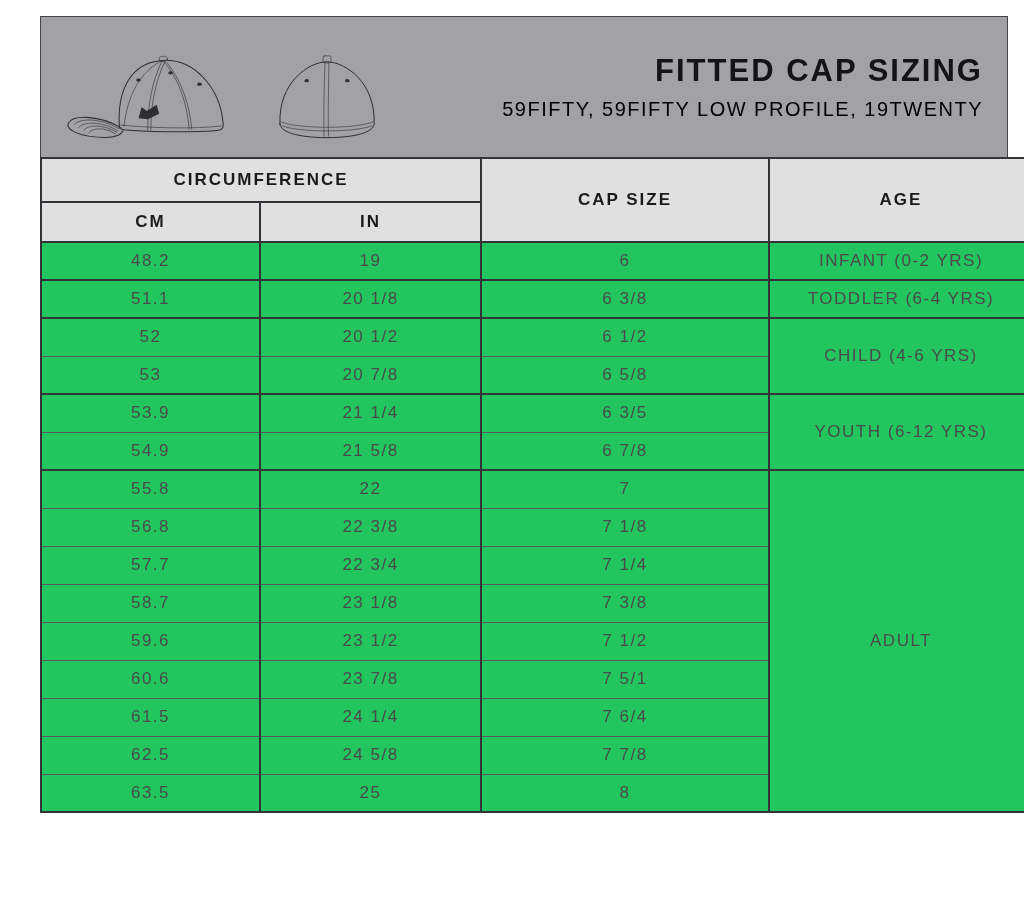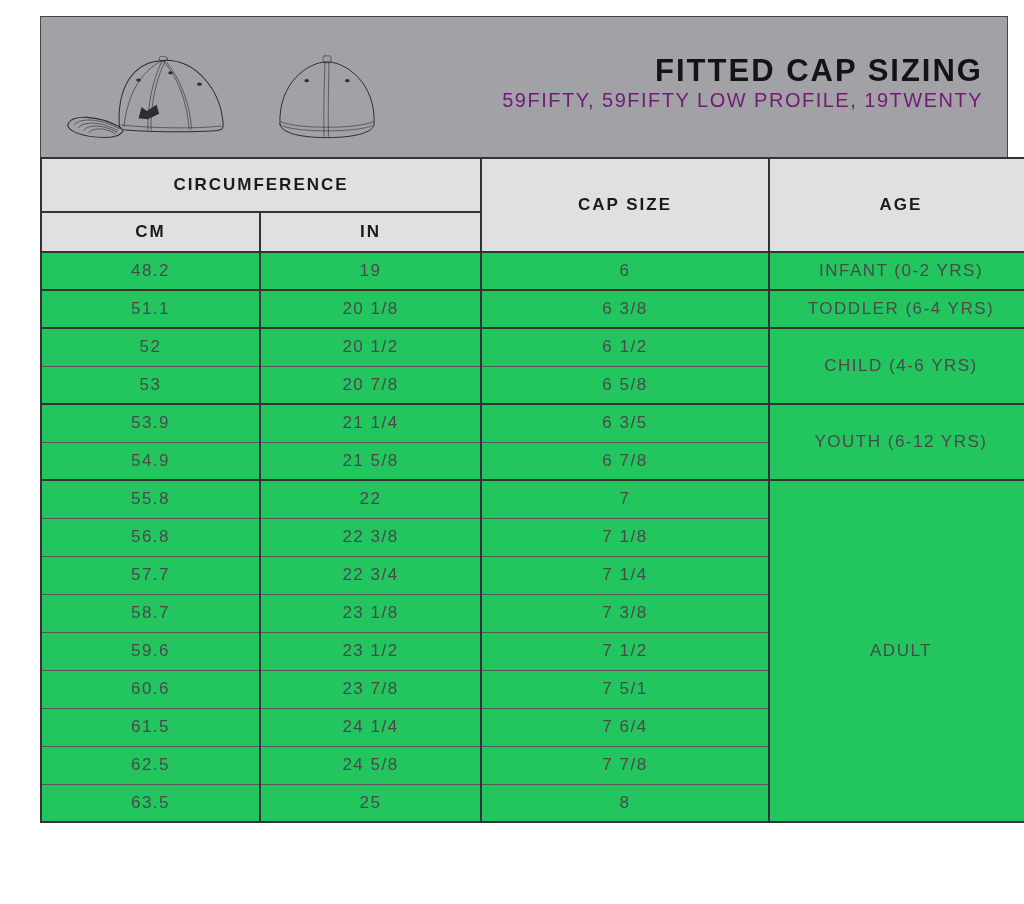--- a/index.html
+++ b/index.html
@@ -41,43 +41,43 @@
     text-align: right;
   }
   .title {
     font-size: 31px;
     font-weight: bold;
     letter-spacing: 2px;
     color: #141416;
     white-space: nowrap;
   }
   .subtitle {
-    margin-top: 0;
+    margin-top: 9px;
     font-size: 20px;
     letter-spacing: 1.5px;
-    color: #701a75;
+    color: #000000;
     white-space: nowrap;
   }
 
   table.sizing {
     width: 992px;
     border-collapse: collapse;
     table-layout: fixed;
     border: 2px solid var(--line-strong);
   }
   table.sizing thead th {
     background: var(--th-bg);
     border: 2px solid var(--line-strong);
     font-size: 17px;
     font-weight: bold;
     letter-spacing: 2px;
     color: var(--text-head);
     text-align: center;
   }
-  th.th-circ { height: 54px; }
+  th.th-circ { height: 44px; }
   tr.subhead th { height: 40px; }
   table.sizing tbody td {
     height: 38px;
     border-left: 2px solid var(--line-strong);
     border-right: 2px solid var(--line-strong);
     border-top: 1px solid var(--line-thin);
     text-align: center;
     vertical-align: middle;
     font-size: 17px;
     letter-spacing: 1.5px;

